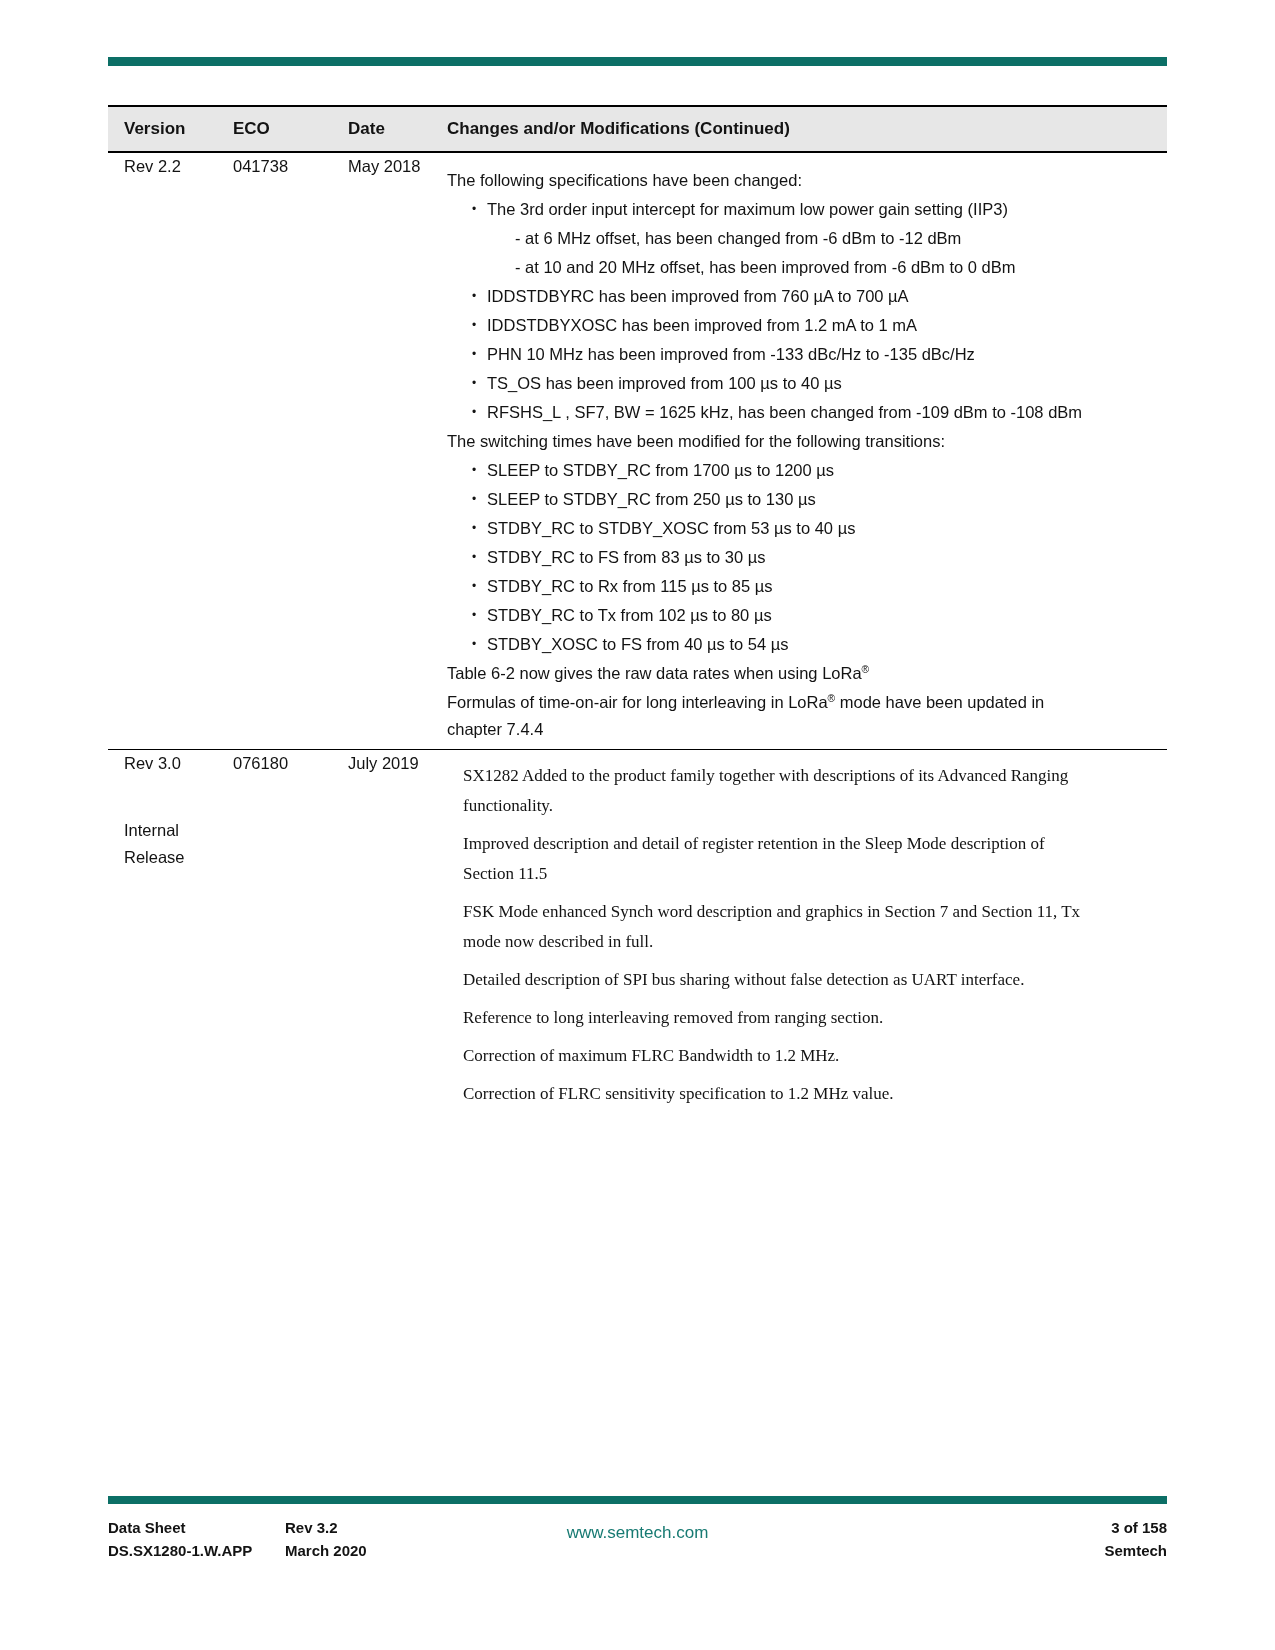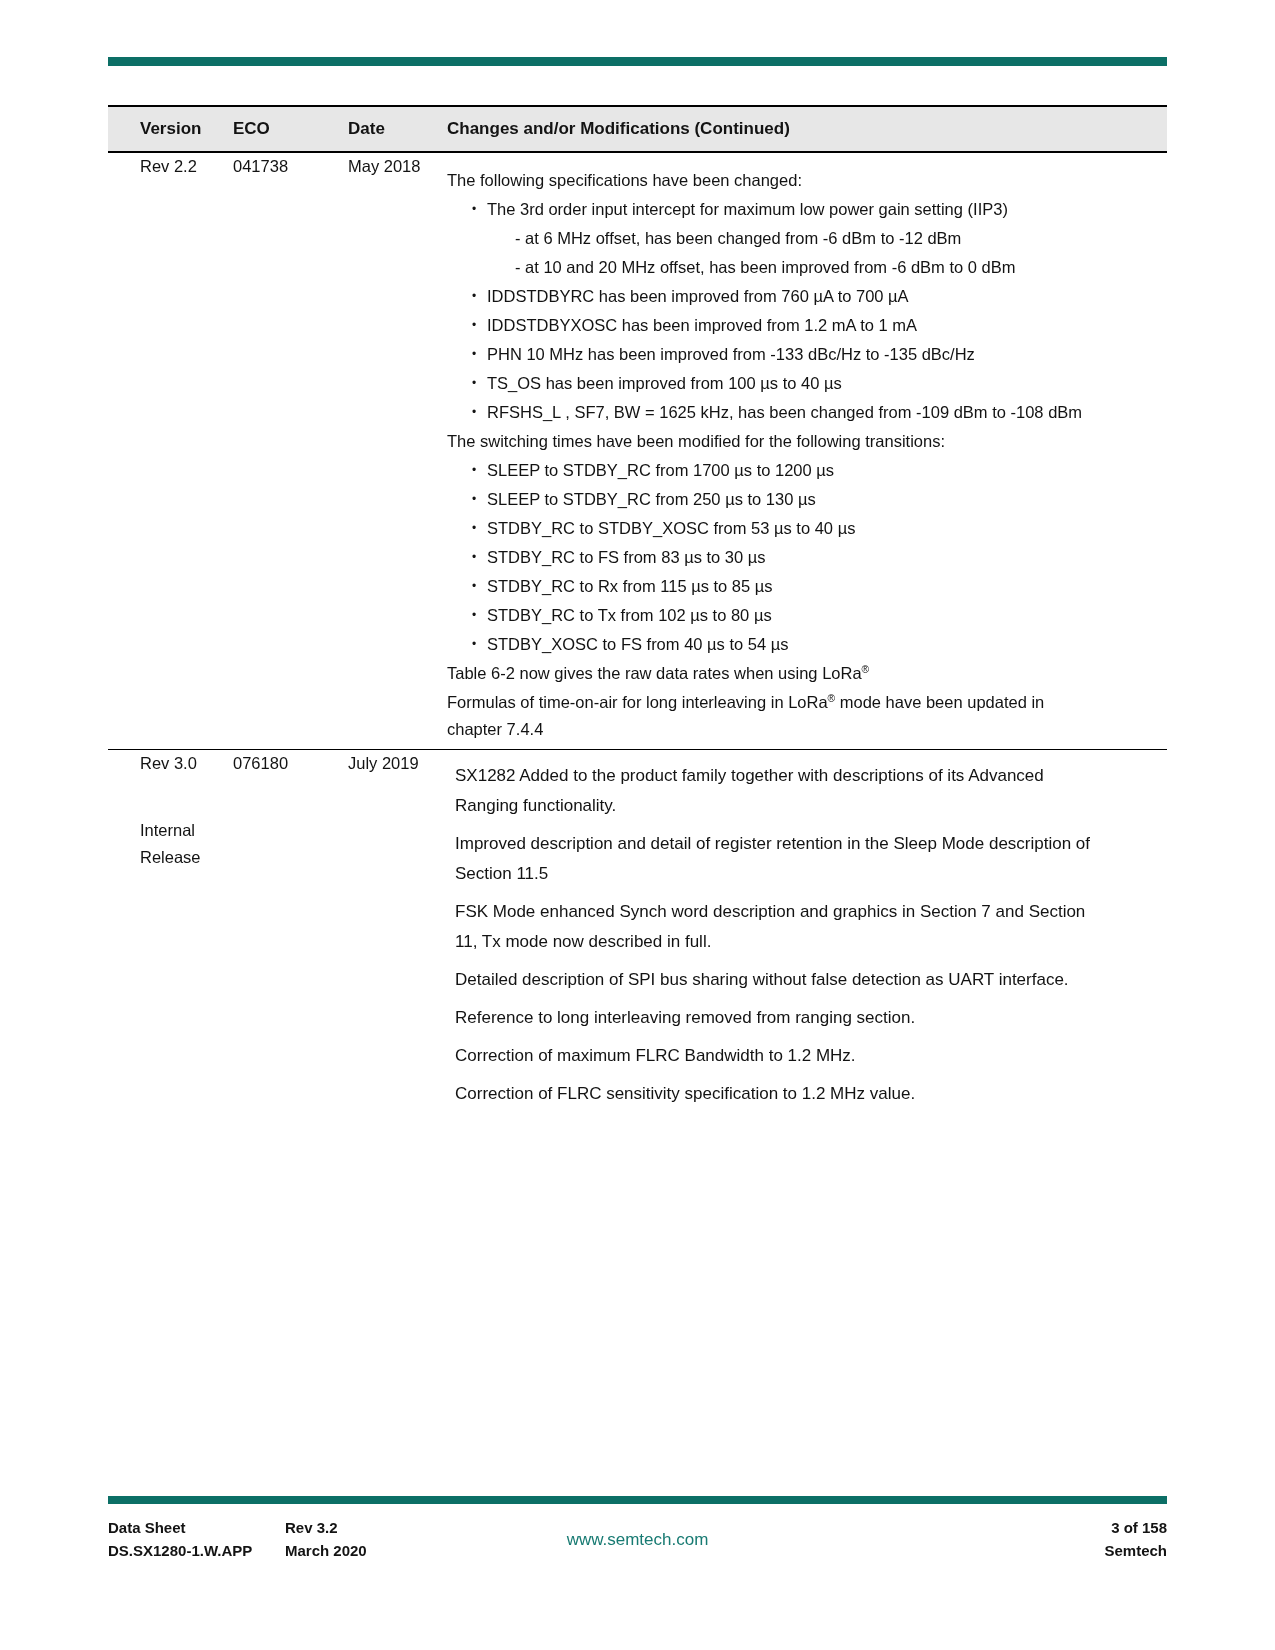--- a/index.html
+++ b/index.html
@@ -23,21 +23,21 @@
   }
   .thead {
     background: #e7e7e7;
     border-top: 2px solid #000;
     border-bottom: 2px solid #000;
     height: 48px;
     align-items: center;
     font-weight: bold;
     font-size: 17px;
   }
-  .c-pad { padding-left: 32px; }
+  .c-pad { padding-left: 16px; }
   .trow.row1 { height: 596px; }
   .trow.row2 { min-height: 422px; border-top: 1.5px solid #000; }
   .meta-cell {
     display: flex; flex-direction: column; 
     font-size: 16.5px; line-height: 27px;
   }
   .row1 .meta-cell { padding-bottom: 30px; }
   .version-note { margin-top: 40px; }
   .changes {
     padding: 12px 70px 0 0;
@@ -47,37 +47,37 @@
   .changes--tight .p { margin: 2px 0; }
   .changes--tight .bullet { display: flex; margin: 2px 0; }
   .changes--tight .sub { padding-left: 68px; margin: 2px 0; }
   .dot {
     flex: none; width: 15px; margin-left: 25px;
     font-size: 12px; line-height: 27px;
   }
   .changes--spaced {
     font-size: 17px; line-height: 30px; padding-top: 11px;
   }
-  .changes--spaced .p { margin: 0 0 8px 8px; }
+  .changes--spaced .p { margin: 0 0 8px 16px; font-family: Liberation Serif, serif; }
   sup { font-size: 62%; line-height: 0; vertical-align: super; }
 
   .footer-rule {
     position: absolute; top: 1496px; left: 108px;
     width: 1059px; height: 8px; background: #0c6f66;
   }
   .footer {
     position: absolute; top: 1516px; left: 108px; width: 1059px;
     font-size: 15px; font-weight: bold; line-height: 23px;
   }
   .f-left {
     display: grid; grid-template-columns: 177px auto;
   }
   .f-span { grid-column: 1 / 3; }
   .f-center {
-    position: absolute; left: 0; right: 0; top: 12px;
+    position: absolute; left: 0; right: 0; top: 5px;
     text-align: center;
   }
   .site-link {
     font-weight: normal; font-size: 17px;
     color: #177a72; text-decoration: none;
   }
   .f-right {
     position: absolute; right: 0; top: 0; text-align: right;
   }
 </style>

